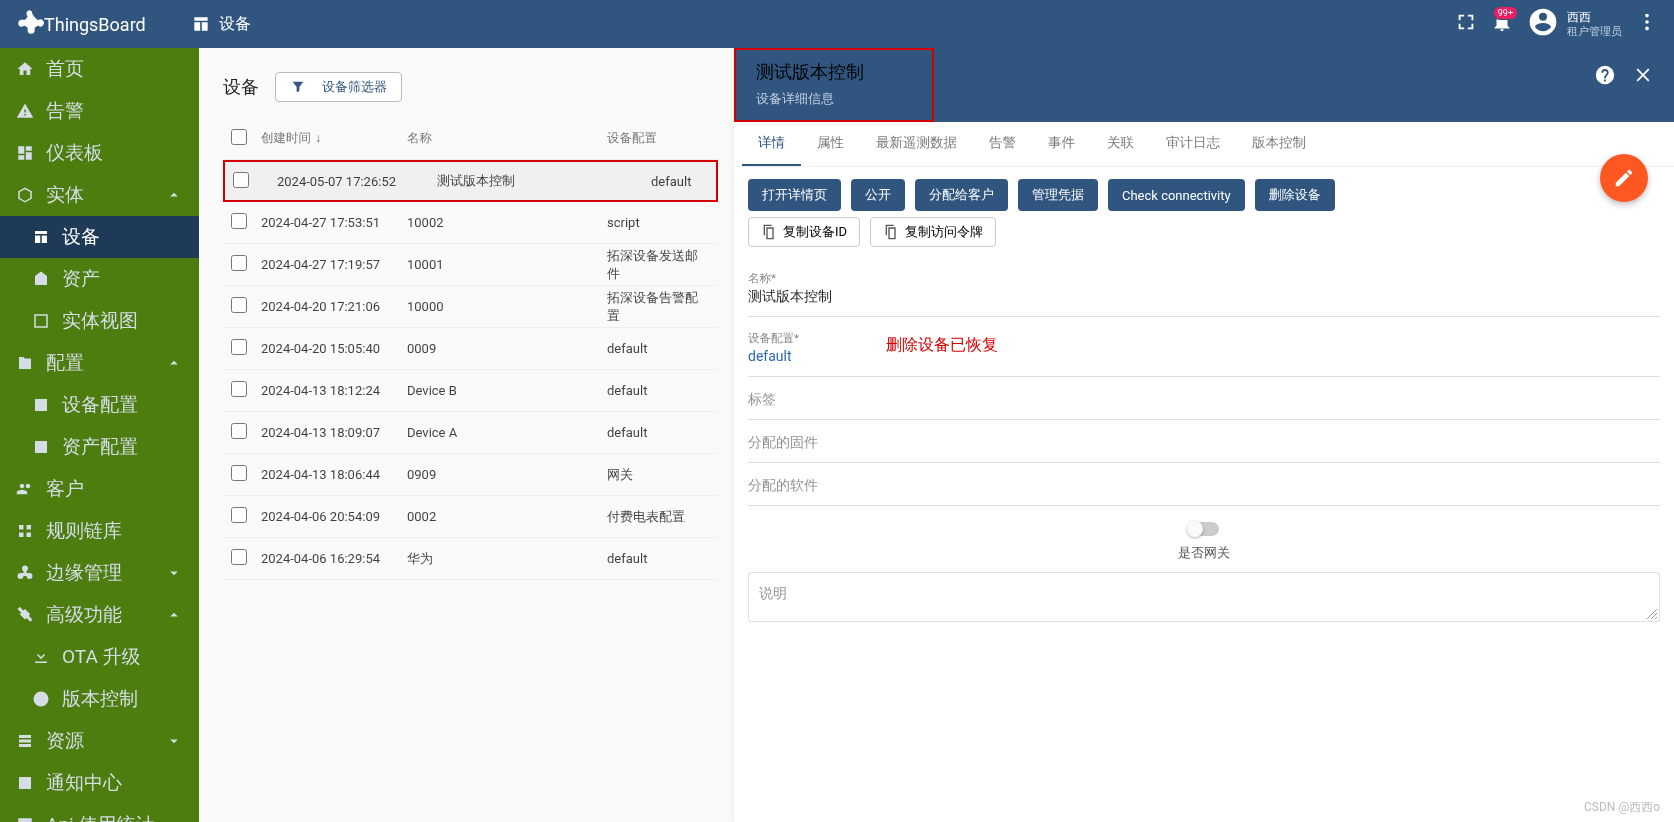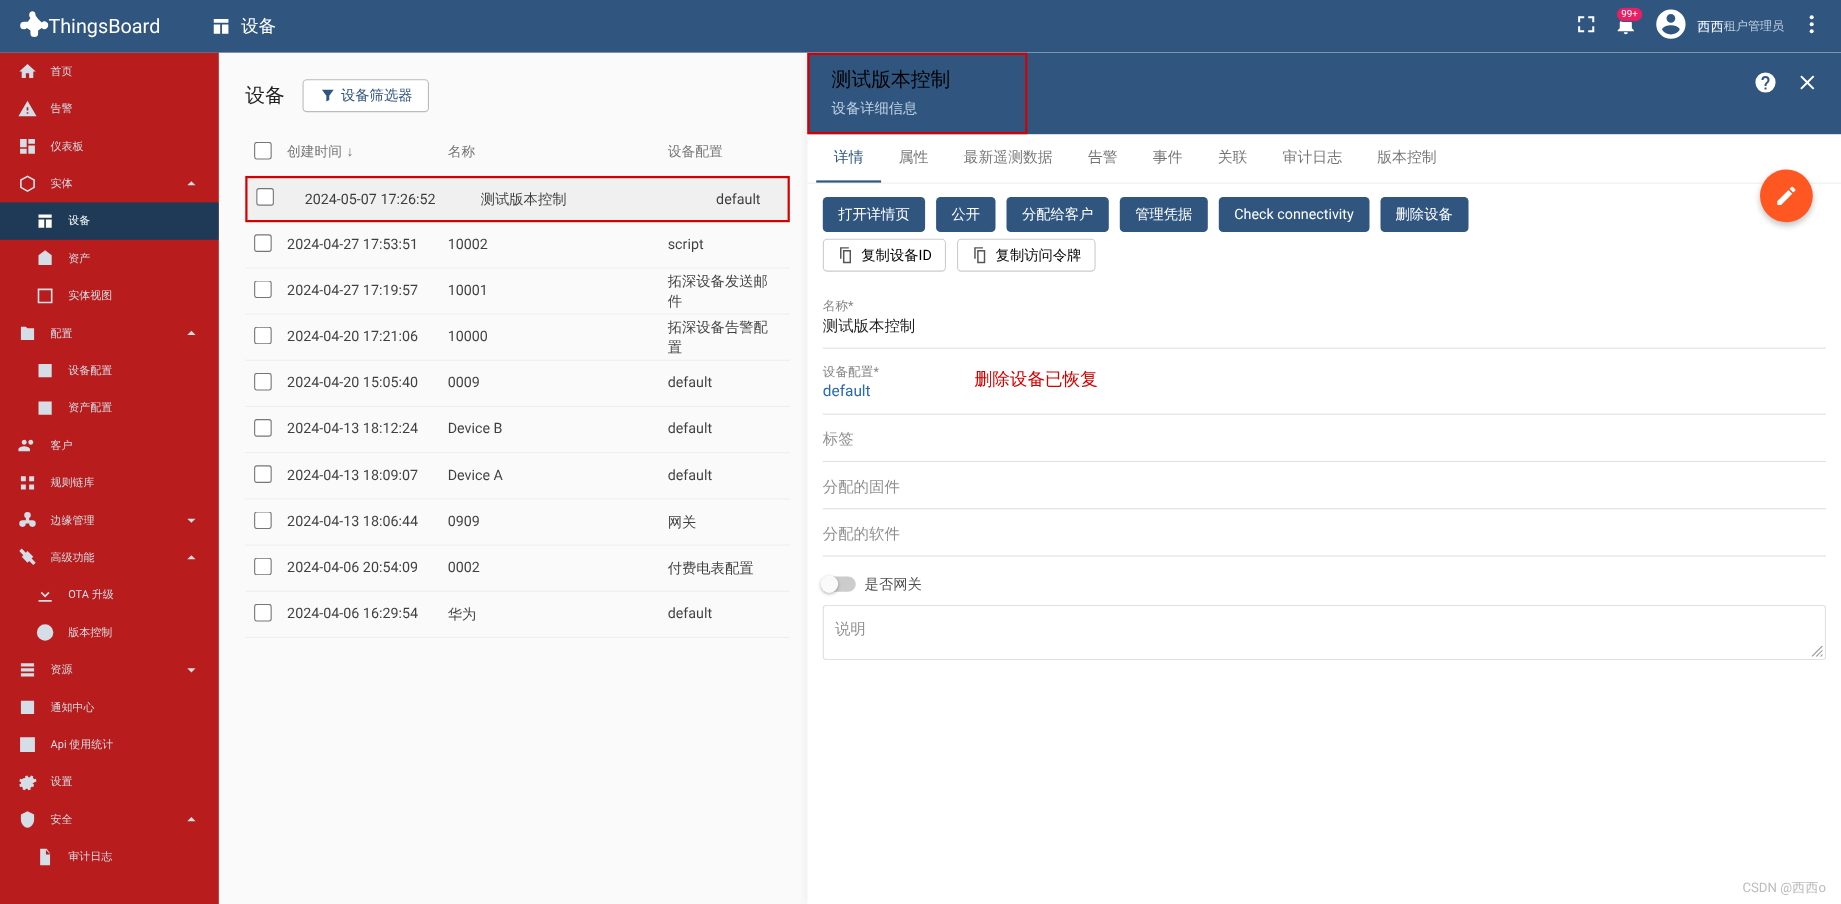--- a/index.html
+++ b/index.html
@@ -10,37 +10,37 @@
     .brand-icon svg { width: 28px; height: 28px; fill: #fff; }
     .page-heading { display: flex; align-items: center; gap: 8px; font-size: 16px; }
     .page-heading svg { width: 20px; height: 20px; fill: #fff; }
     .spacer { flex: 1; }
     .top-actions { display: flex; align-items: center; gap: 14px; }
     .top-actions .icon-btn { cursor: pointer; position: relative; text-decoration: underline; }
     .top-actions svg { width: 22px; height: 22px; fill: #fff; }
     .badge { position: absolute; top: -5px; right: -5px; background: #e91e63; color: #fff; font-size: 9px; padding: 1px 4px; border-radius: 8px; border: 1px solid #305680;}
     .user-block { display: flex; align-items: center; gap: 8px; }
     .user-avatar svg { width: 32px; height: 32px; fill: #fff; }
-    .user-text { display: flex; flex-direction: row; font-size: 12px; line-height: 1.2; }
+    .user-text { display: flex; flex-direction: column; font-size: 12px; line-height: 1.2; }
     .user-role { font-size: 11px; color: #c0d0e0; }
     
     .layout { display: flex; height: calc(100% - 48px); }
-    .sidebar { width: 199px; background: #b91c1c; color: #d5dde6; overflow-y: auto; font-size: 10px; }
+    .sidebar { width: 199px; background: #4d7c0f; color: #d5dde6; overflow-y: auto; font-size: 19px; }
     .nav-item { display: flex; align-items: center; gap: 12px; padding: 8px 16px; cursor: pointer; min-height: 33px; }
     .nav-item.sub { padding-left: 32px; }
     .nav-item.active { background: #1f3a57; color: #fff; }
     .nav-item svg { width: 18px; height: 18px; fill: currentColor; flex-shrink: 0; }
     .nav-item .chev { margin-left: auto; }
     
     .content { flex: 1; background: #fafafa; position: relative; display: flex; }
     
     .table-area { flex: 1; padding: 24px 16px 0 24px; }
     .tbl-header { display: flex; align-items: center; gap: 16px; margin-bottom: 16px; }
     .tbl-title { font-size: 18px; color: rgba(0,0,0,0.87); }
-    .filter-btn { display: flex; align-items: center; gap: 4px; border: 1px solid #bbb; color: #305680; padding: 5px 14px; border-radius: 4px; font-size: 13px; cursor: pointer; background:#fff; }
+    .filter-btn { display: flex; align-items: center; gap: 16px; border: 1px solid #bbb; color: #305680; padding: 5px 14px; border-radius: 4px; font-size: 13px; cursor: pointer; background:#fff; }
     .filter-btn svg { width: 16px; height: 16px; fill: #305680; }
     
     .tbl { width: 100%; }
     .tbl-row { display: flex; align-items: center; padding: 0 8px; height: 42px; border-bottom: 1px solid #eee; font-size: 13px; color: rgba(0,0,0,0.75); }
     .tbl-row.head { color: rgba(0,0,0,0.55); font-size: 12.5px; font-weight: 500; }
     .tbl-row.selected { background: #f0f0f0; border: 2px solid #d40000; gap: 14px; }
     .chk { width: 30px; }
     .chk input { width: 16px; height: 16px; }
     .col-time { width: 146px; }
     .col-name { width: 200px; }
@@ -64,21 +64,21 @@
     .copy-row { display: flex; gap: 10px; padding: 0 14px 12px; }
     .copy-btn { display: flex; align-items: center; gap: 6px; border: 1px solid #ccc; background: #fff; padding: 5px 12px; border-radius: 4px; font-size: 13px; cursor: pointer; }
     .copy-btn svg { width: 16px; height: 16px; fill: #555; }
     
     .form-block { padding: 4px 14px 14px; position: relative; }
     .field { border-bottom: 1px solid #e0e0e0; padding: 8px 0 10px; margin-bottom: 6px; }
     .field-label { font-size: 11.5px; color: rgba(0,0,0,0.5); }
     .field-value { font-size: 14px; color: rgba(0,0,0,0.87); margin-top: 2px; min-height: 18px; }
     .field-value.link { color: #2968b5; }
     .field-placeholder { font-size: 14px; color: rgba(0,0,0,0.45); }
-    .switch-row { display: flex; align-items: center; gap: 8px; padding: 10px 0; }
+    .switch-row { display: flex; align-items: center; gap: 8px; padding: 10px 0; flex-direction: column; }
     .switch { width: 30px; height: 14px; background: #ccc; border-radius: 7px; position: relative; }
     .switch::after { content: ''; position: absolute; width: 16px; height: 16px; background: #fafafa; border-radius: 50%; top: -1px; left: -2px; box-shadow: 0 1px 3px rgba(0,0,0,0.3); }
     .textarea-box { border: 1px solid #e0e0e0; border-radius: 3px; padding: 10px; min-height: 50px; position: relative; }
     .resize-hdl { position: absolute; bottom: 2px; right: 2px; width: 10px; height: 10px; }
     
     .annotation { position: absolute; top: 76px; left: 152px; color: #d40000; font-size: 16px; font-weight: 500; z-index: 5; }
     
     .fab { position: absolute; top: 106px; right: 26px; width: 48px; height: 48px; border-radius: 50%; background: #ff5722; display: flex; align-items: center; justify-content: center; box-shadow: 0 3px 6px rgba(0,0,0,0.25); cursor: pointer; z-index: 10; }
     .fab svg { width: 22px; height: 22px; fill: #fff; }
     

